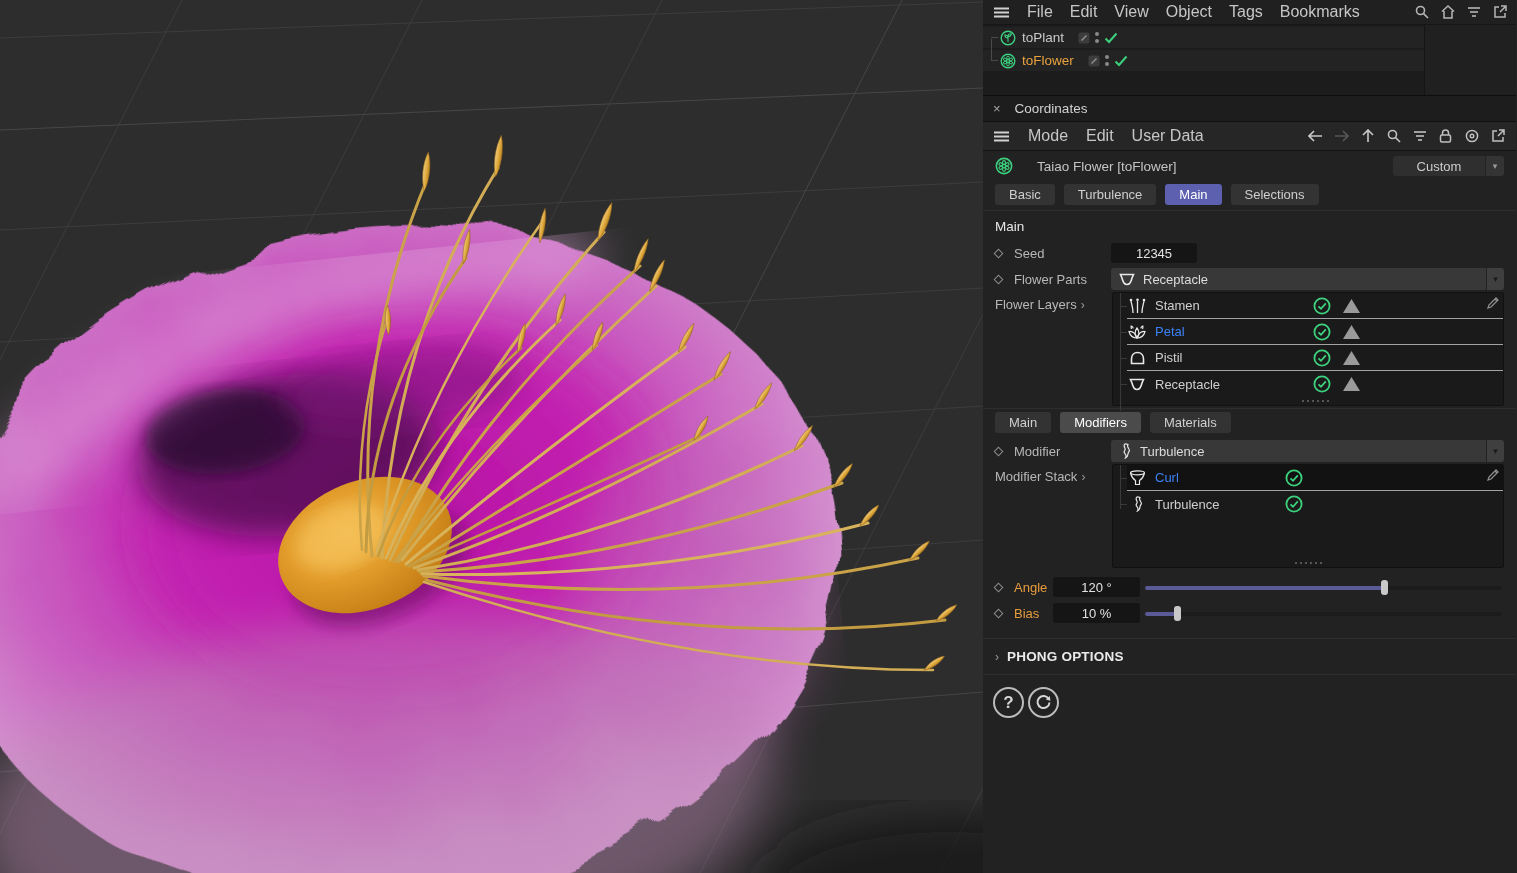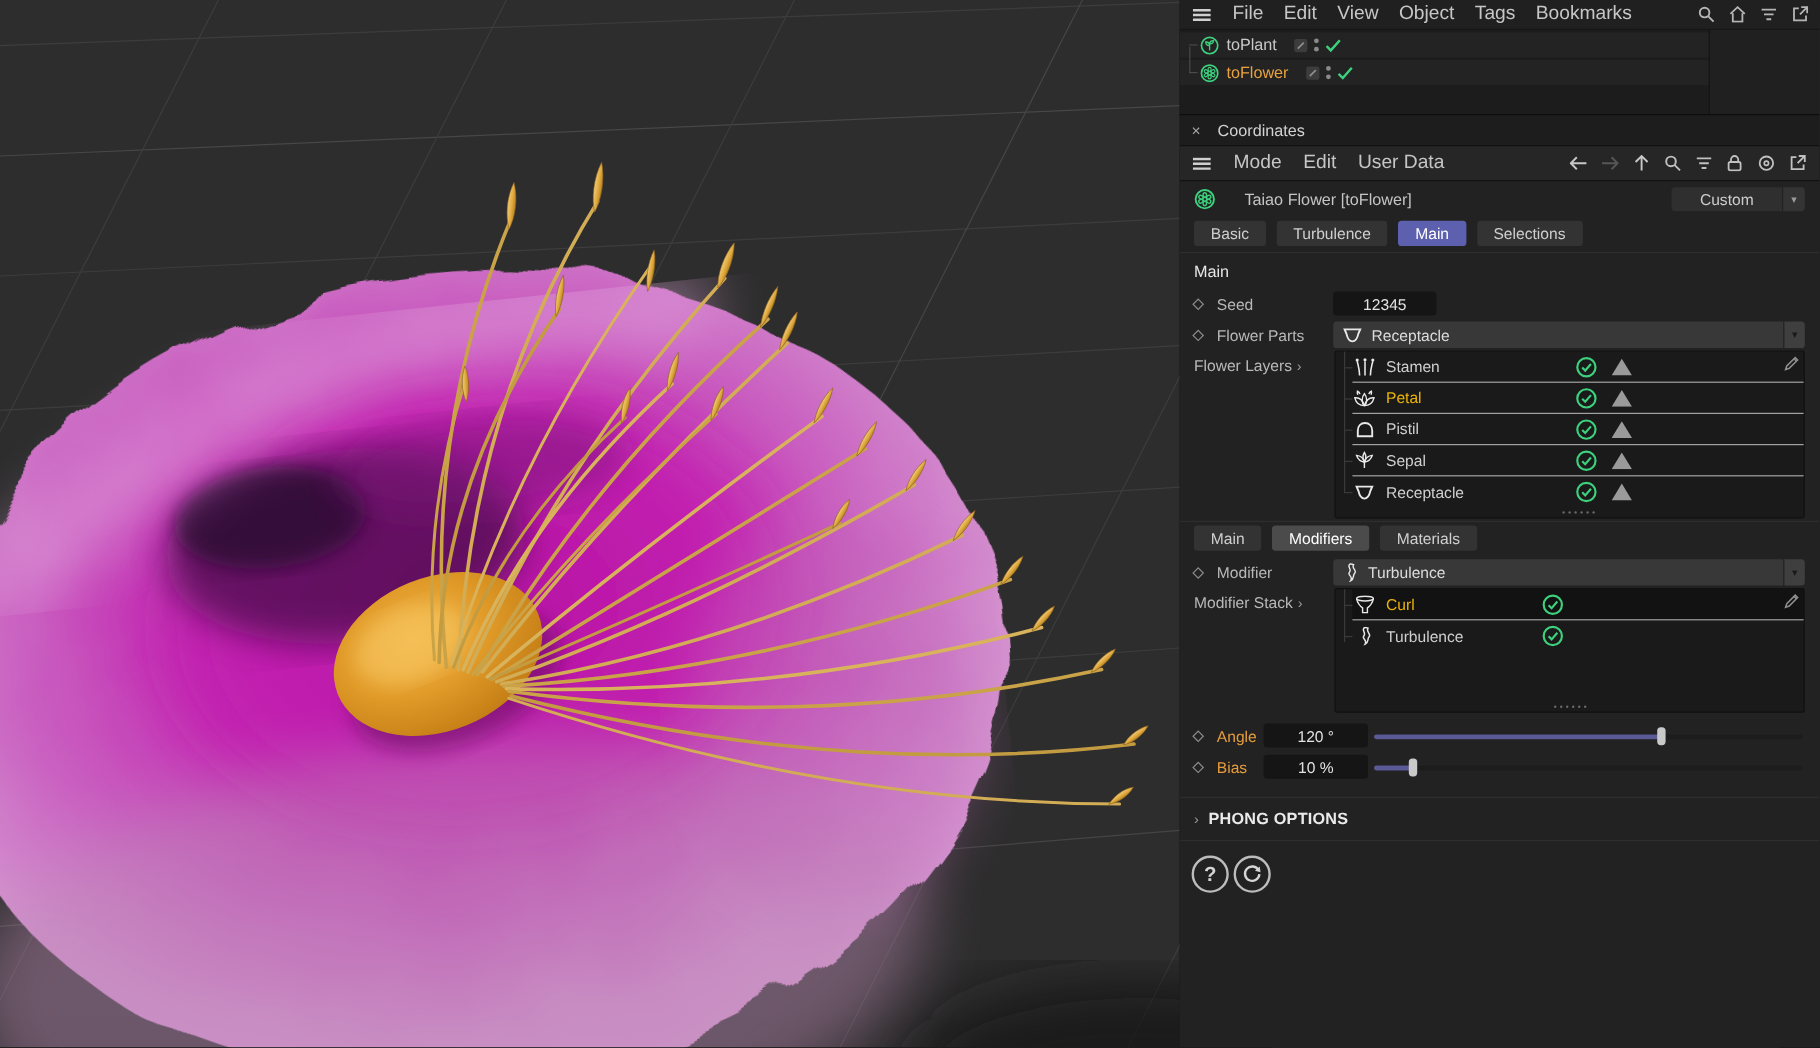--- a/index.html
+++ b/index.html
@@ -73,21 +73,21 @@
 
   .layers-row { align-items:flex-start; }
   .label-col { width:117px; padding-top:5px; flex:none; display:flex; align-items:center; }
   .listbox { flex:1; margin-right:12px; background:#1a1a1a; border:1px solid #111111; border-radius:2px; position:relative; padding-left:14px; }
   .tree-line { position:absolute; left:7px; top:0; width:1px; background:#3a3a3a; }
   .lrow { height:26px; display:flex; align-items:center; border-bottom:1px solid #a3a3a3; position:relative; }
   .lrow.selected { background:#121212; }
   .lrow::before { content:""; width:7px; height:1px; background:#3a3a3a; position:absolute; left:-7px; top:13px; }
   .licon { width:20px; height:18px; margin-right:8px; flex:none; display:flex; align-items:center; justify-content:center; }
   .lname { color:#cfcfcf; font-size:13px; width:130px; }
-  .lname.orange { color:#eab308; }
+  .lname.orange { color:#3b82f6; }
   .lcheck { margin-left:28px; }
   .ltri { margin-left:12px; }
   .pencil { position:absolute; top:3px; right:3px; }
   .handle-dots { height:8px; display:flex; align-items:center; justify-content:center; }
   .handle-dots i { width:2px; height:2px; border-radius:50%; background:#6a6a6a; margin:0 1.5px; }
 
   .slider { flex:1; margin-right:14px; margin-left:5px; height:15px; position:relative; }
   .slider-track { position:absolute; left:0; right:0; top:6px; height:4px; background:#1c1c1c; border-radius:2px; }
   .slider-fill { position:absolute; left:0; top:6px; height:4px; background:#5a5a96; border-radius:2px; }
   .slider-handle { position:absolute; top:0; width:7px; height:15px; background:#c9c9c9; border-radius:3px; }
@@ -588,44 +588,20 @@
                 <circle cx="9" cy="9" r="7.6" fill="none" stroke="#3dd17e" stroke-width="1.8"></circle>
                 <path d="M5.5,9.3 L8,11.8 L12.8,6.3" fill="none" stroke="#3dd17e" stroke-width="1.8"></path>
               </svg>
           </span>
           <span class="ltri">
             <svg class="ic" width="17" height="14" viewBox="0 0 17 14">
                 <polygon points="8.5,0 17,14 0,14" fill="#9a9a9a"></polygon>
               </svg>
           </span>
         </div>
-        <div class="lrow">
-          <span class="licon">
-            <svg class="ic" width="18" height="15" viewBox="0 0 18 15">
-                <g fill="none" stroke="#e8e8e8" stroke-width="1.2">
-                  <path d="M9,9 C7.5,6.5 7.5,3.5 9,1 C10.5,3.5 10.5,6.5 9,9 Z"></path>
-                  <path d="M9,9 C6,8.5 3.5,6.5 2.5,3.5 C5.8,3.8 8,5.8 9,9 Z"></path>
-                  <path d="M9,9 C12,8.5 14.5,6.5 15.5,3.5 C12.2,3.8 10,5.8 9,9 Z"></path>
-                  <line x1="9" y1="9" x2="9" y2="14"></line>
-                </g>
-              </svg>
-          </span>
-          <span class="lname">Sepal</span>
-          <span class="lcheck">
-            <svg class="ic" width="18" height="18" viewBox="0 0 18 18">
-                <circle cx="9" cy="9" r="7.6" fill="none" stroke="#3dd17e" stroke-width="1.8"></circle>
-                <path d="M5.5,9.3 L8,11.8 L12.8,6.3" fill="none" stroke="#3dd17e" stroke-width="1.8"></path>
-              </svg>
-          </span>
-          <span class="ltri">
-            <svg class="ic" width="17" height="14" viewBox="0 0 17 14">
-                <polygon points="8.5,0 17,14 0,14" fill="#9a9a9a"></polygon>
-              </svg>
-          </span>
-        </div>
         <div class="lrow" style="border-bottom:none;">
           <span class="licon">
             <svg class="ic" width="16" height="13" viewBox="0 0 16 13">
                 <path d="M1.5,1.5 H14.5 L13,5 C12,9.5 10.5,11.5 8,11.5 C5.5,11.5 4,9.5 3,5 Z" fill="none" stroke="#e8e8e8" stroke-width="1.6"></path>
               </svg>
           </span>
           <span class="lname">Receptacle</span>
           <span class="lcheck">
             <svg class="ic" width="18" height="18" viewBox="0 0 18 18">
                 <circle cx="9" cy="9" r="7.6" fill="none" stroke="#3dd17e" stroke-width="1.8"></circle>

